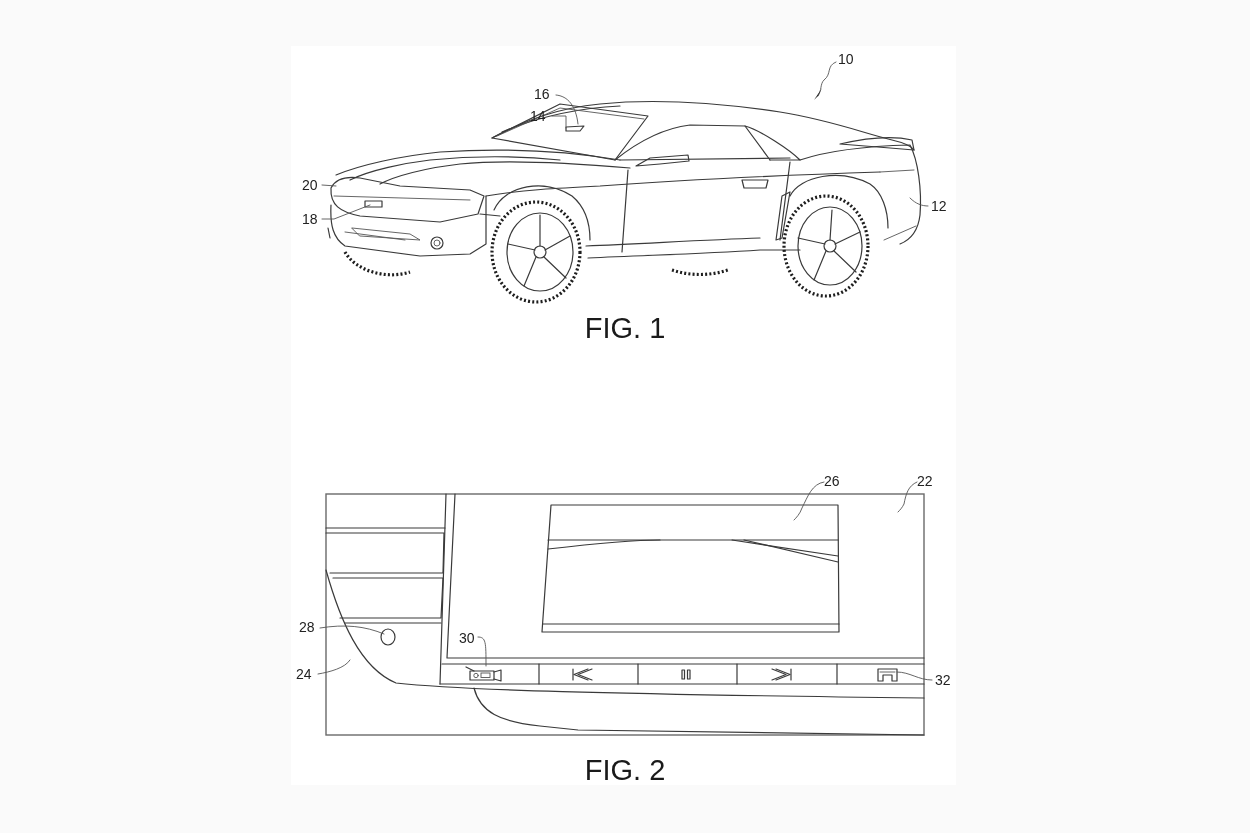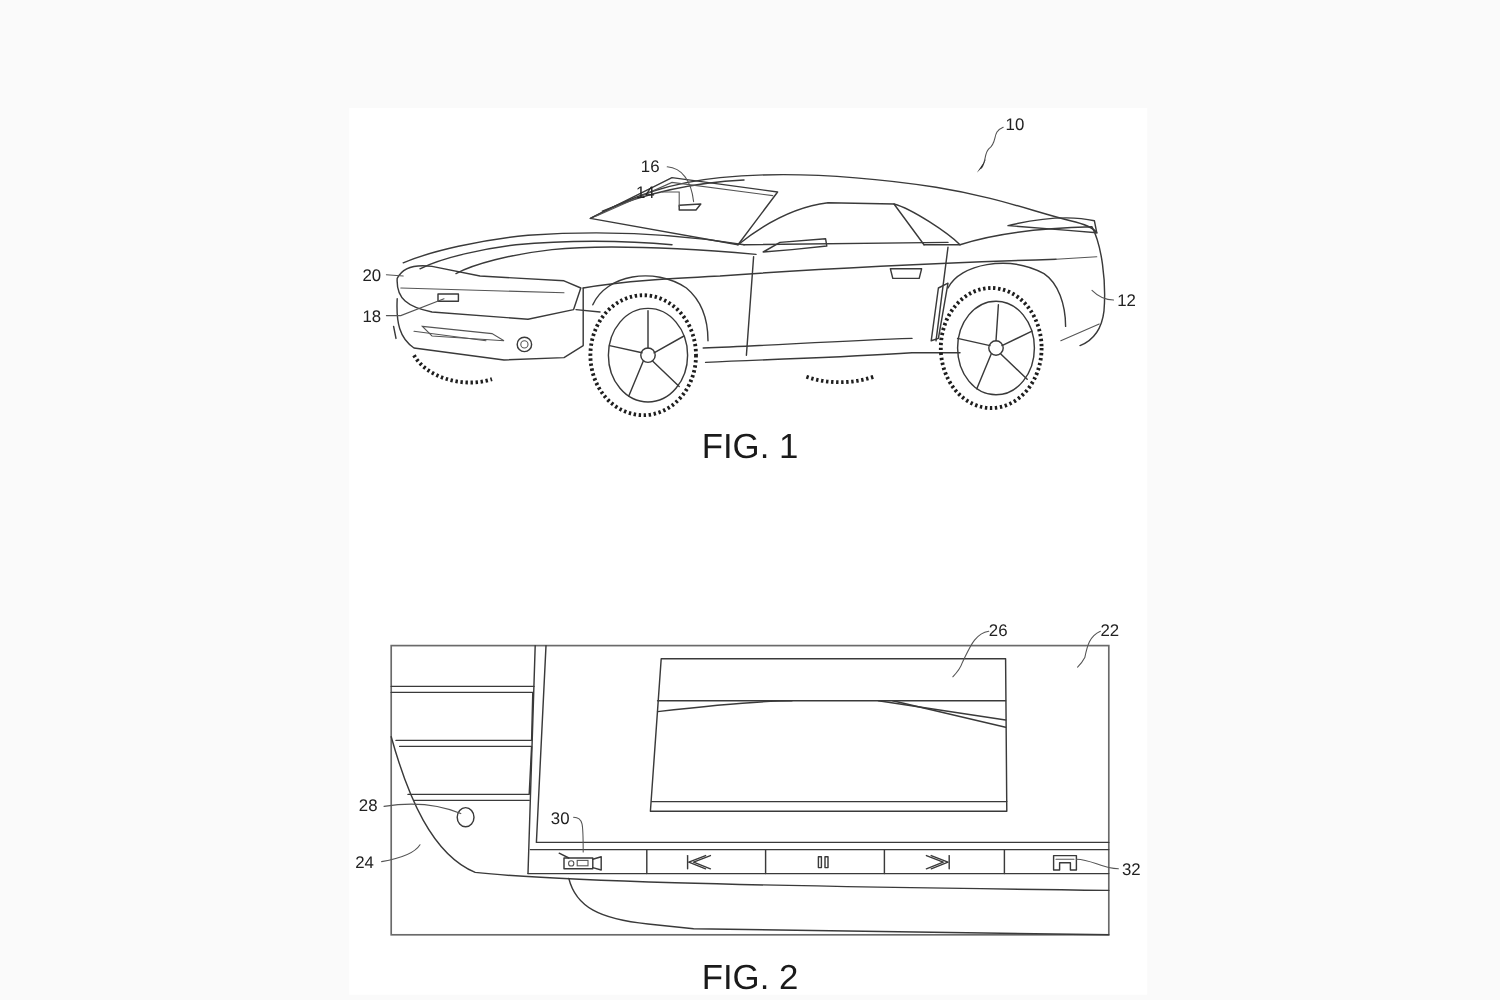--- a/index.html
+++ b/index.html
@@ -4,21 +4,20 @@
   <style>
     html, body { margin: 0; padding: 0; }
     body {
       width: 1250px; height: 833px; position: relative; overflow: hidden;
       background: #fafafa;
       font-family: "Liberation Sans", sans-serif;
     }
     .sheet {
       position: absolute; left: 291px; top: 46px; width: 665px; height: 739px;
       background: #ffffff;
-      margin-top: 44px;
     }
     svg.drawing { position: absolute; left: 0; top: 0; }
     .lbl { font-family: "Liberation Sans", sans-serif; font-size: 14px; fill: #222; }
     .fig { font-family: "Liberation Sans", sans-serif; font-size: 29px; fill: #1a1a1a; }
     .ln { fill: none; stroke: #3a3a3a; stroke-width: 1.2; stroke-linecap: round; stroke-linejoin: round; }
     .thin { fill: none; stroke: #555; stroke-width: 0.9; stroke-linecap: round; }
     .frame { fill: none; stroke: #6a6a6a; stroke-width: 1.4; }
     .tire { fill: none; stroke: #1e1e1e; stroke-width: 3.2; stroke-dasharray: 2 2.2; }
   </style>
 </head>

